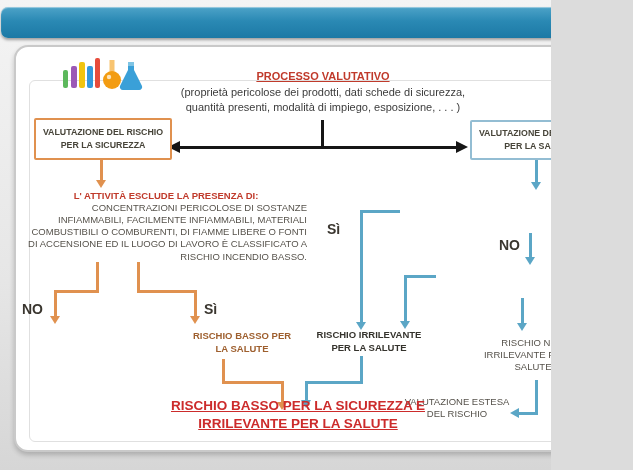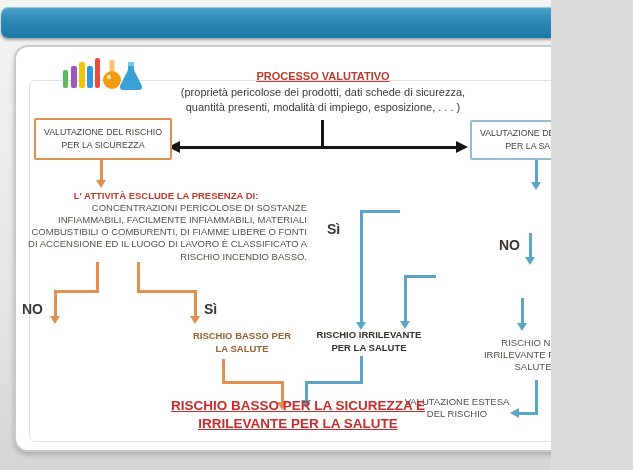--- a/index.html
+++ b/index.html
@@ -21,21 +21,21 @@
   .blue-ln{background:var(--blue,#5ba6c6);}
   .black-ln{background:#161616;}
   .ah-down-o{border-left:5px solid transparent;border-right:5px solid transparent;border-top:8px solid var(--orange,#e0914f);}
   .ah-down-b{border-left:5px solid transparent;border-right:5px solid transparent;border-top:8px solid var(--blue,#5ba6c6);}
   .ah-left-b{border-top:5px solid transparent;border-bottom:5px solid transparent;border-right:9px solid var(--blue,#5ba6c6);}
   .ah-left-k{border-top:6px solid transparent;border-bottom:6px solid transparent;border-right:12px solid #161616;}
   .ah-right-k{border-top:6px solid transparent;border-bottom:6px solid transparent;border-left:12px solid #161616;}
   .title{font-size:11px;font-weight:bold;color:var(--red,#c23c28);text-decoration:underline;}
   .subtitle{font-size:11px;color:#3c3c3c;}
   .nodebox{position:absolute;display:flex;align-items:center;justify-content:center;
-           background:#fff;font-size:8.8px;font-weight:normal;color:#474439;line-height:1.5;text-align:center;border-radius:2px;}
+           background:#fff;font-size:8.8px;font-weight:bold;color:#474439;line-height:1.5;text-align:center;border-radius:2px;}
   .box-safety{border:2px solid var(--orange,#e0914f);}
   .box-health{border:2px solid #93bdd3;}
   .red-head{font-size:9.5px;font-weight:bold;color:var(--red,#c0392b);}
   .body-txt{font-size:9.5px;color:var(--text,#56524b);line-height:1.28;}
   .bold-dark{font-size:9.5px;font-weight:bold;color:#35332d;line-height:1.35;}
   .bold-brown{font-size:9.5px;font-weight:bold;color:#9e5f2e;line-height:1.35;}
   .yn{font-size:14px;font-weight:bold;color:#3a362f;position:absolute;}
   .conclusion{font-size:13.5px;font-weight:bold;color:var(--conclusion-red,#cc2b2b);line-height:1.3;}
 </style>
 </head>

